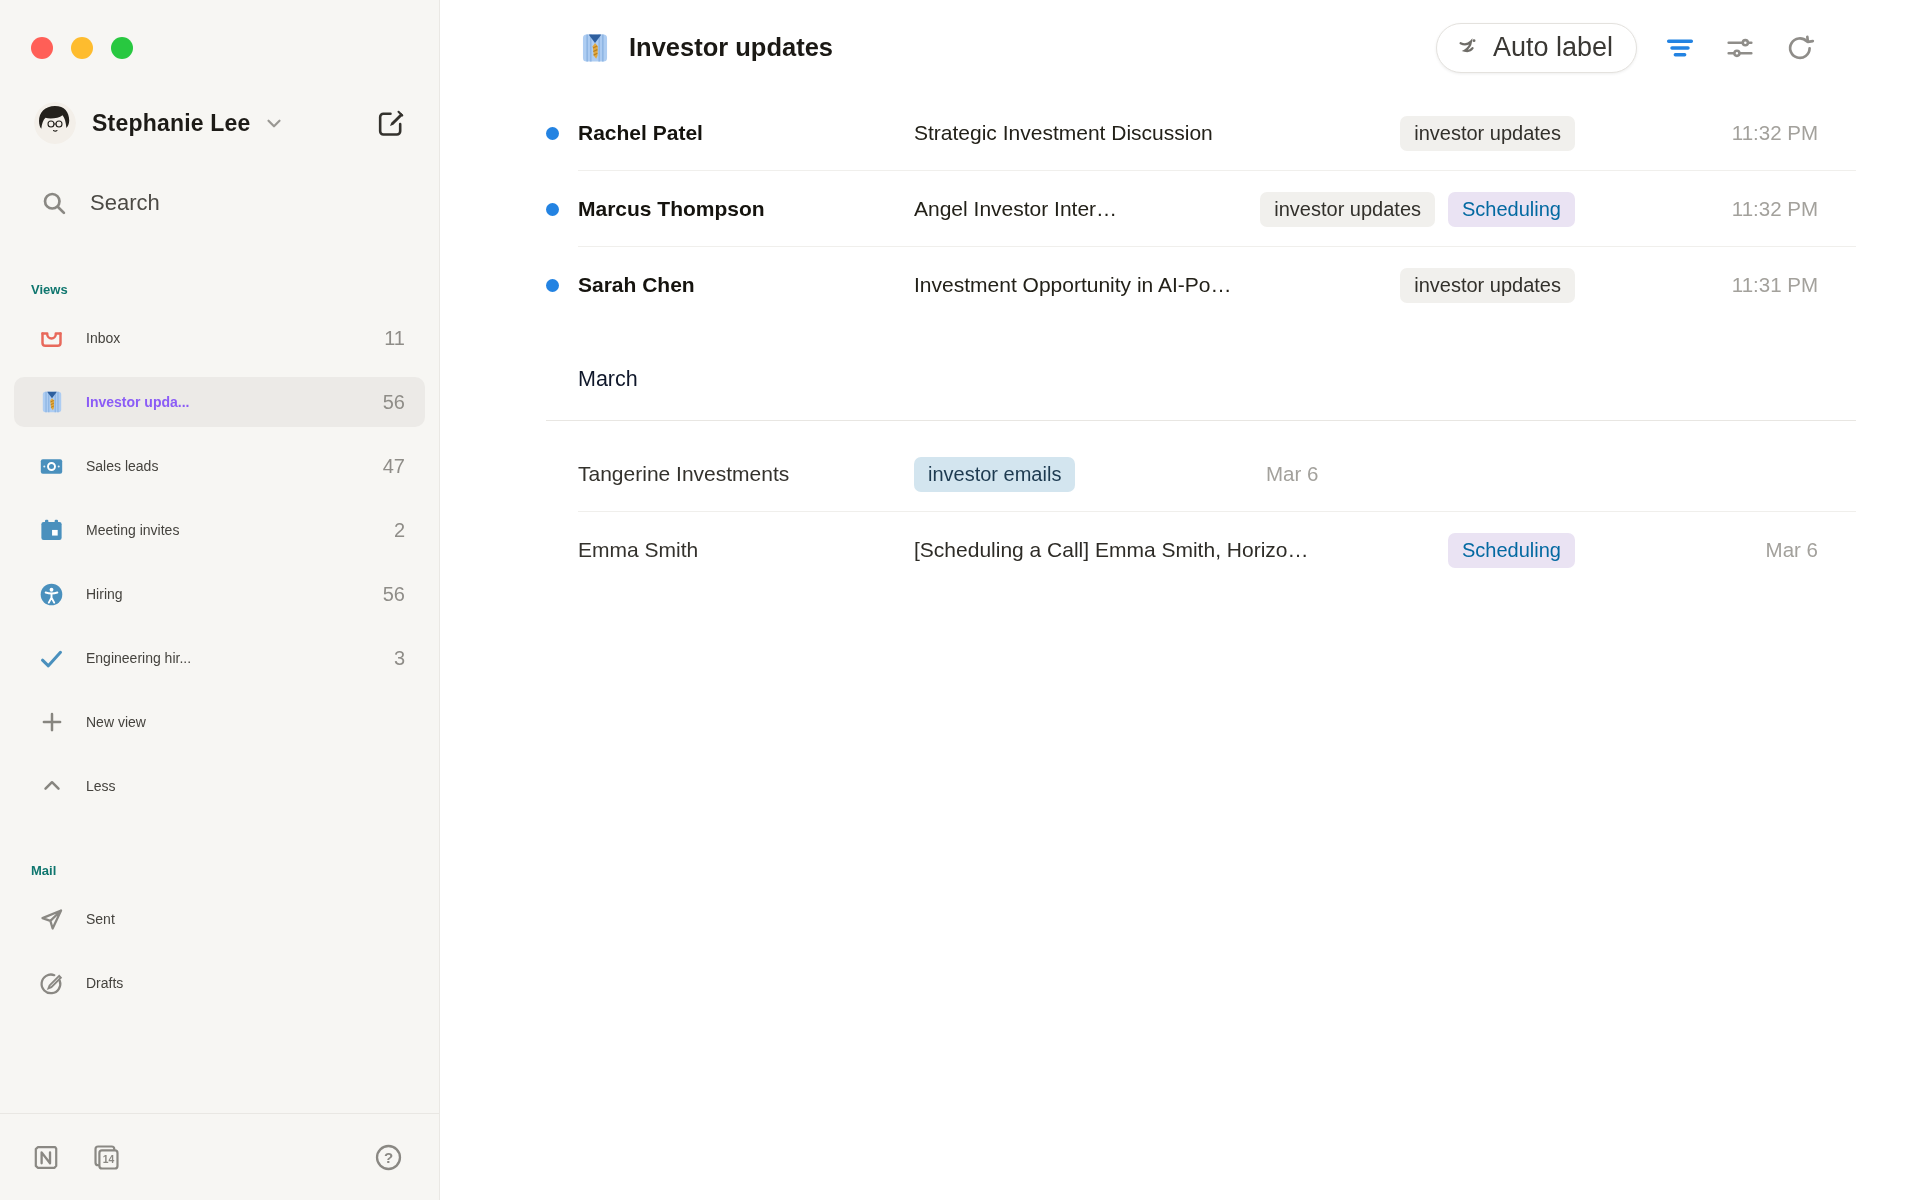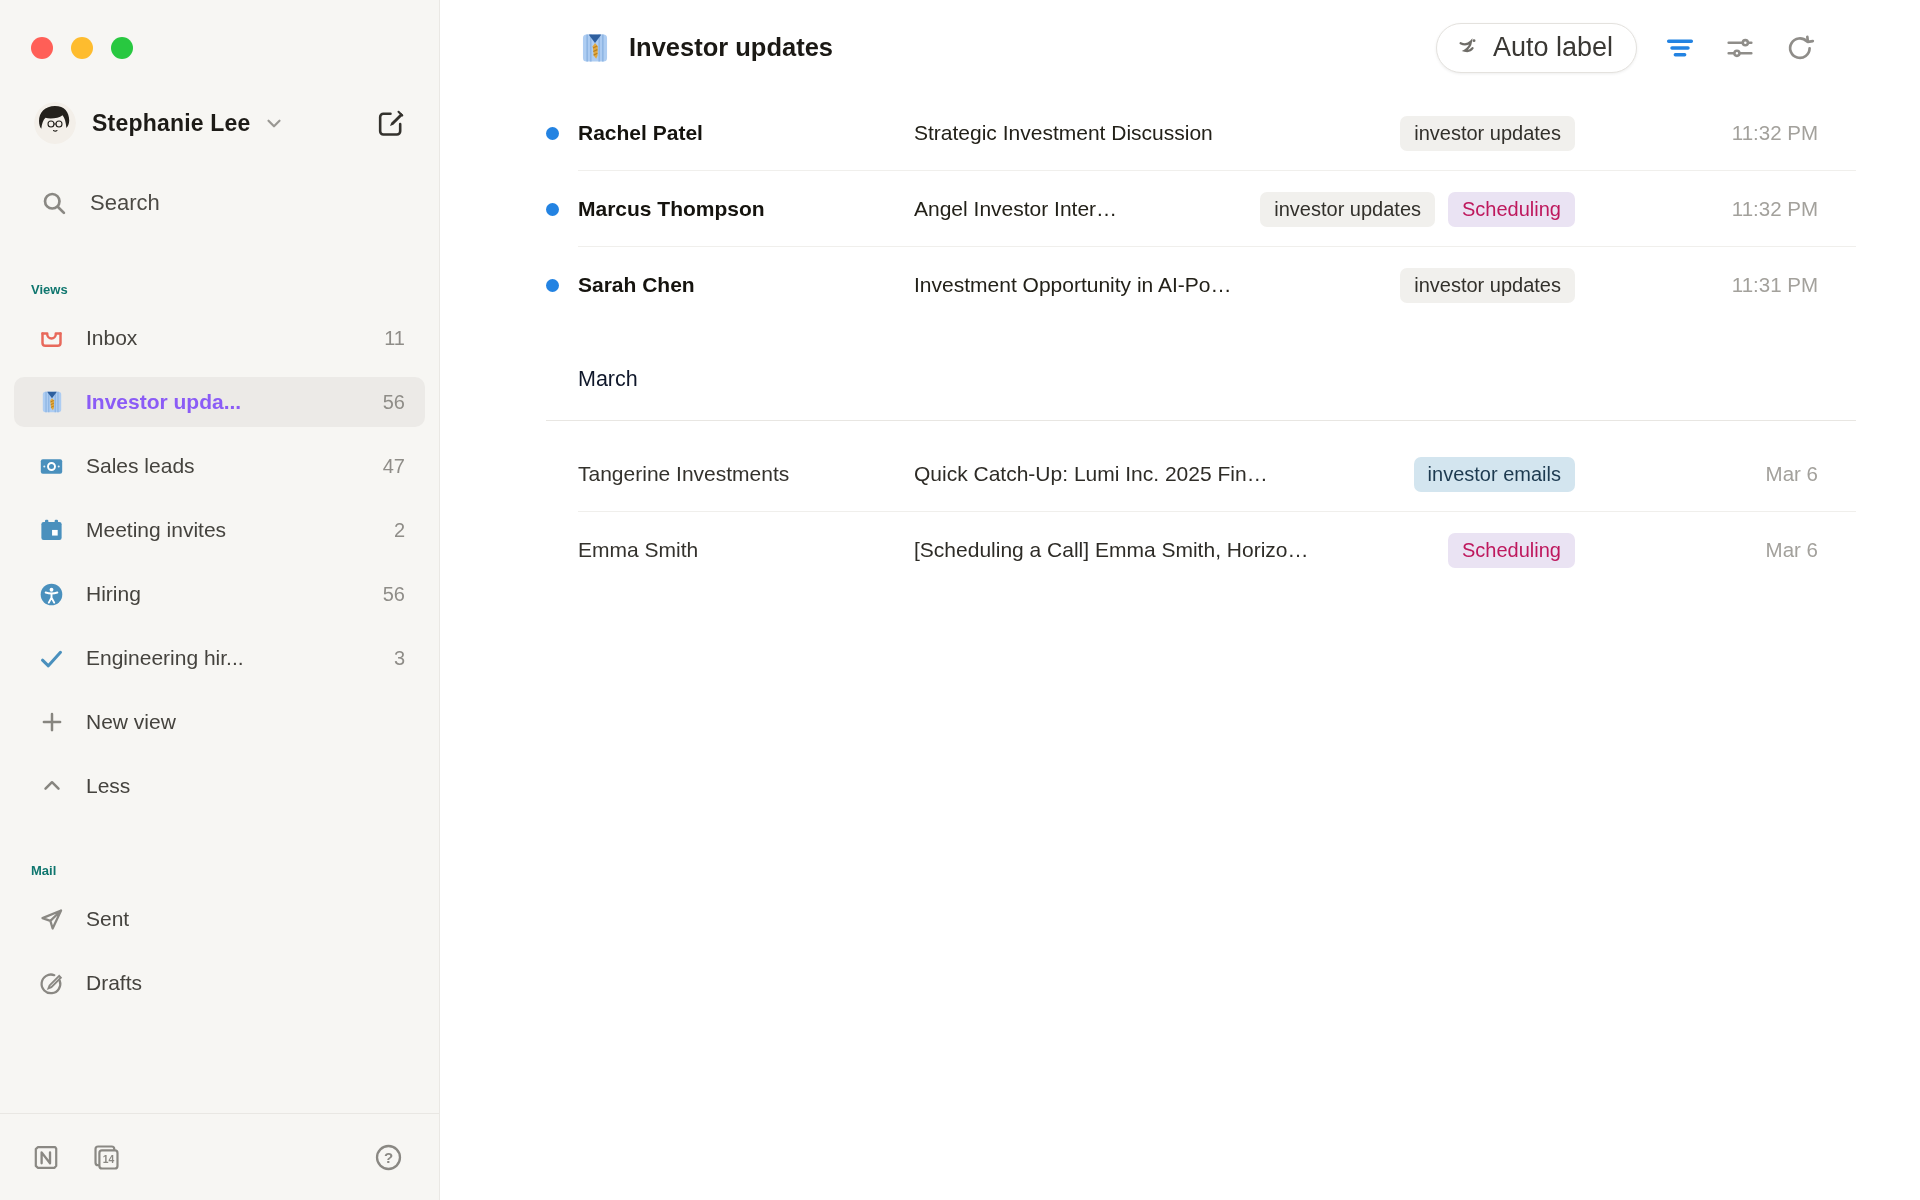--- a/index.html
+++ b/index.html
@@ -20,21 +20,21 @@
 
   .search-row { position:absolute; top:180px; left:40px; height:46px; display:flex; align-items:center; gap:22px; }
   .search-label { font-size:22px; color:#4c4a45; }
 
   .side-scroll { position:absolute; top:282px; left:0; right:0; }
   .section-label { margin:0 0 16px 31px; font-size:13px; font-weight:600; color:#0f766e; }
   .section-label.mail { margin-top:52px; margin-bottom:16px; }
   .nav-item { height:50px; margin:0 14px 14px; border-radius:10px; display:flex; align-items:center; padding:0 20px 0 24px; cursor:default; }
   .nav-item.selected { background:#eceae7; }
   .nav-ic { width:27px; height:27px; flex:none; display:flex; align-items:center; justify-content:center; }
-  .nav-label { margin-left:21px; font-size:21px; color:#45433e; white-space:nowrap; }
+  .nav-label { margin-left:21px; font-size:14px; color:#45433e; white-space:nowrap; }
   .nav-item.selected .nav-label { color:#8b5cf6; font-weight:700; }
   .nav-count { margin-left:auto; font-size:20px; color:#8f8d88; }
 
   .side-footer { position:absolute; left:0; right:0; bottom:0; height:87px; border-top:1px solid #e9e7e3; display:flex; align-items:center; padding:0 36px 0 30px; gap:30px; }
   .side-footer .spacer { flex:1; }
 
   
   .main { flex:1; min-width:0; background:#fff; position:relative; }
   .main-header { height:95px; display:flex; align-items:center; padding:0 103px 0 138px; }
   .title-emoji { width:34px; height:34px; flex:none; }
@@ -49,21 +49,21 @@
   .mail-row { position:relative; height:76px; display:flex; align-items:center; padding:0 102px 0 138px; }
   .mail-row.sep::after { content:""; position:absolute; left:138px; right:64px; bottom:0; height:1px; background:#f0efec; }
   .dot { position:absolute; left:106px; top:50%; width:13px; height:13px; margin-top:-6.5px; border-radius:50%; background:#2383e2; }
   .sender { width:336px; flex:none; font-size:21px; color:#34322d; white-space:nowrap; overflow:hidden; }
   .unread .sender { font-weight:700; color:#15130e; }
   .subject { flex:1; min-width:0; white-space:nowrap; overflow:hidden; text-overflow:ellipsis; font-size:21px; color:#232119; padding-right:18px; }
   .read .subject { color:#2e2c27; }
   .tags { flex:none; display:flex; gap:13px; }
   .tag { height:35px; display:flex; align-items:center; padding:0 14px; border-radius:7px; font-size:20px; font-weight:500; white-space:nowrap; }
   .tag-gray   { background:#f1f0ed; color:#32302b; }
-  .tag-purple { background:#eae3f3; color:#be185d; }
+  .tag-purple { background:#eae3f3; color:#0369a1; }
   .tag-blue   { background:#d3e5ef; color:#1d3a50; }
   .time { width:243px; flex:none; text-align:right; font-size:20.5px; color:#a3a19c; }
 
   .group-header { padding:44px 0 0 138px; height:97px; }
   .group-label { font-size:21.5px; font-weight:500; color:#0f172a; }
   .group-divider { height:1px; background:#e8e6e2; margin:0 64px 0 106px; }
   .mail-row.first-of-group { margin-top:15px; }
 </style>
 </head>
 <body>
@@ -330,21 +330,20 @@
         <span class="time">11:31 PM</span>
       </div>
 
       <div class="group-header">
         <span class="group-label">March</span>
       </div>
       <div class="group-divider"></div>
 
       <div class="mail-row read sep first-of-group">
         <span class="sender">Tangerine Investments</span>
-        <span class="subject">Quick Catch-Up: Lumi Inc. 2025 Fin…</span>
         <span class="tags">
           <span class="tag tag-blue">investor emails</span>
         </span>
         <span class="time">Mar 6</span>
       </div>
 
       <div class="mail-row read">
         <span class="sender">Emma Smith</span>
         <span class="subject">[Scheduling a Call] Emma Smith, Horizo…</span>
         <span class="tags">

